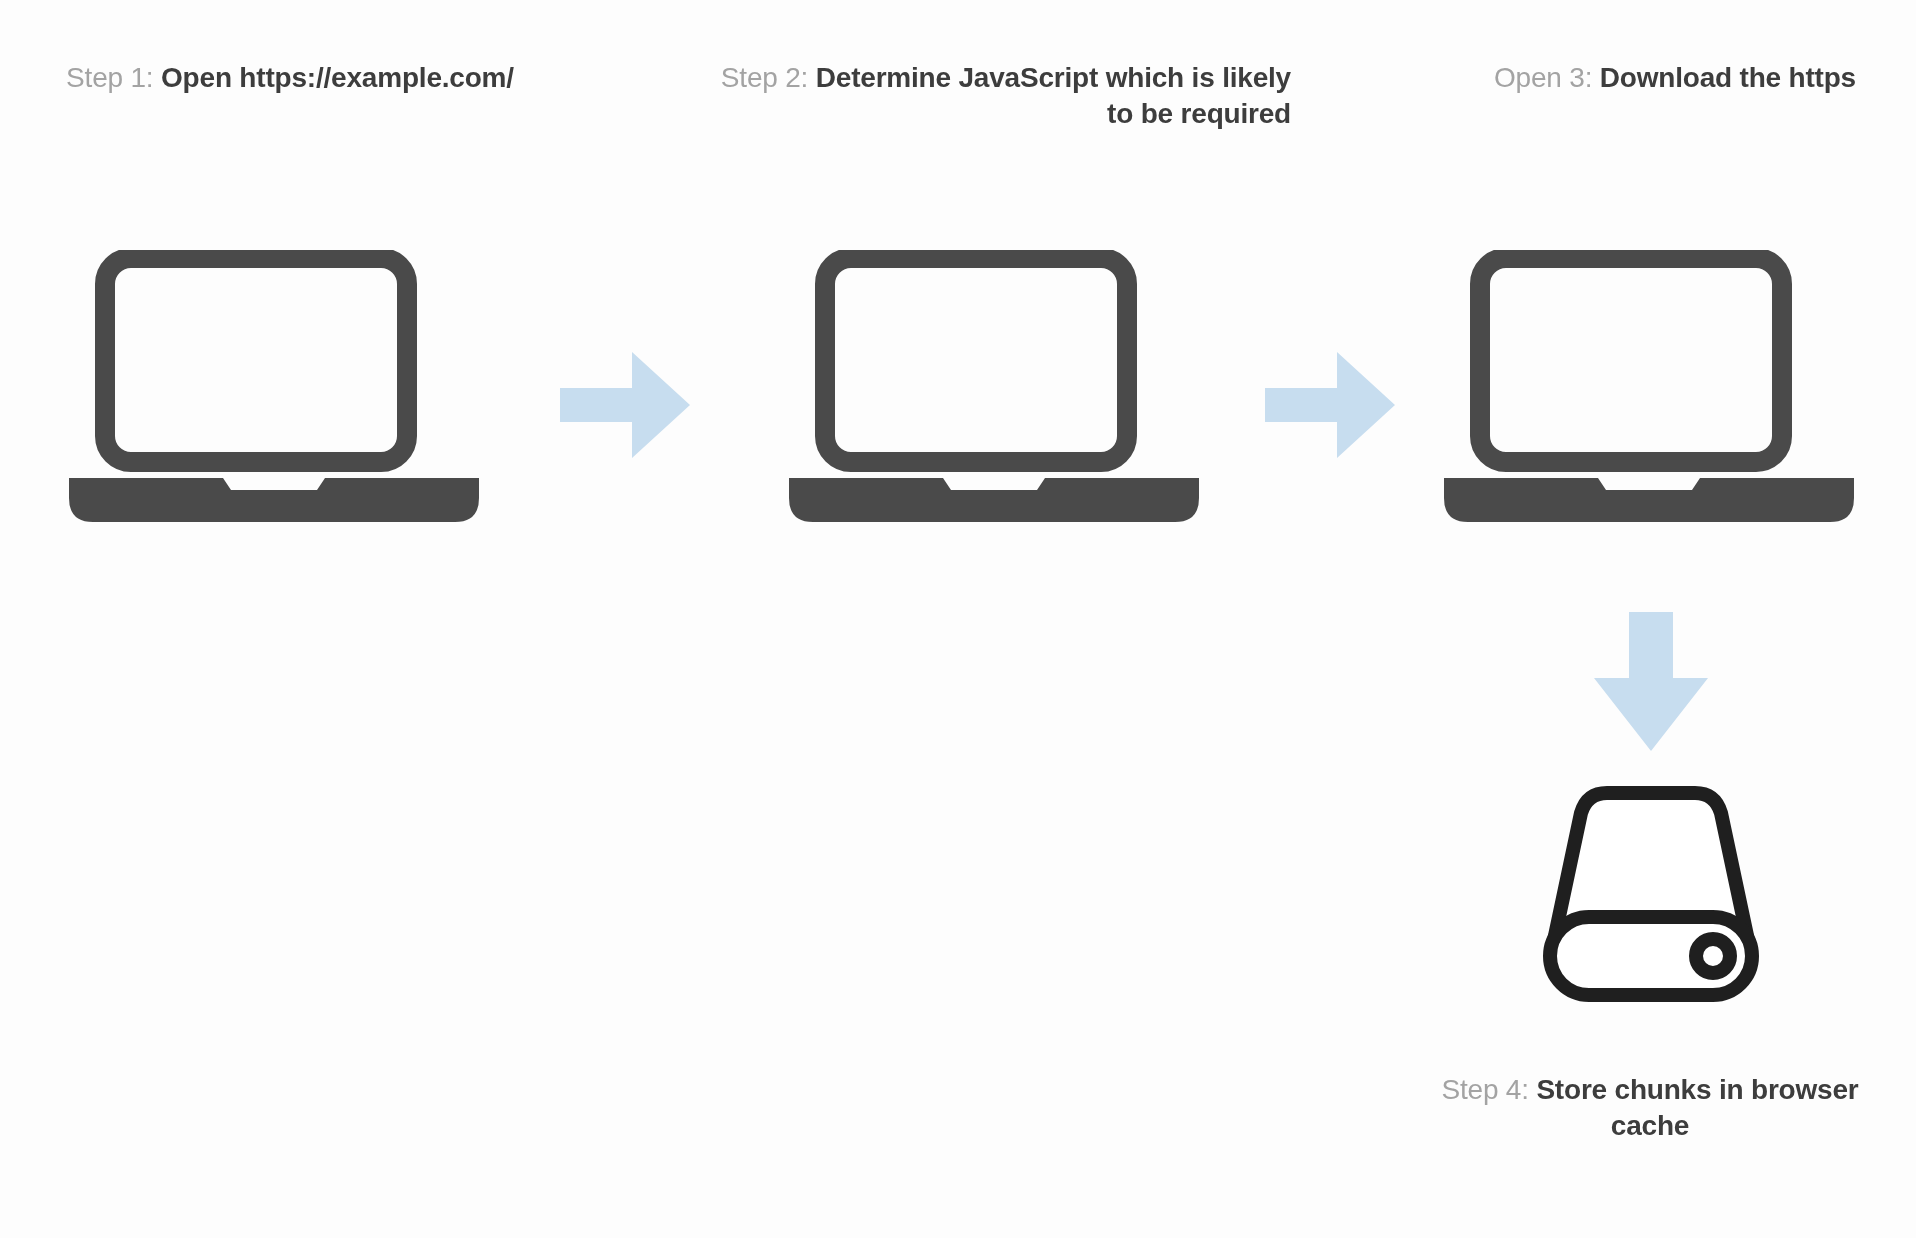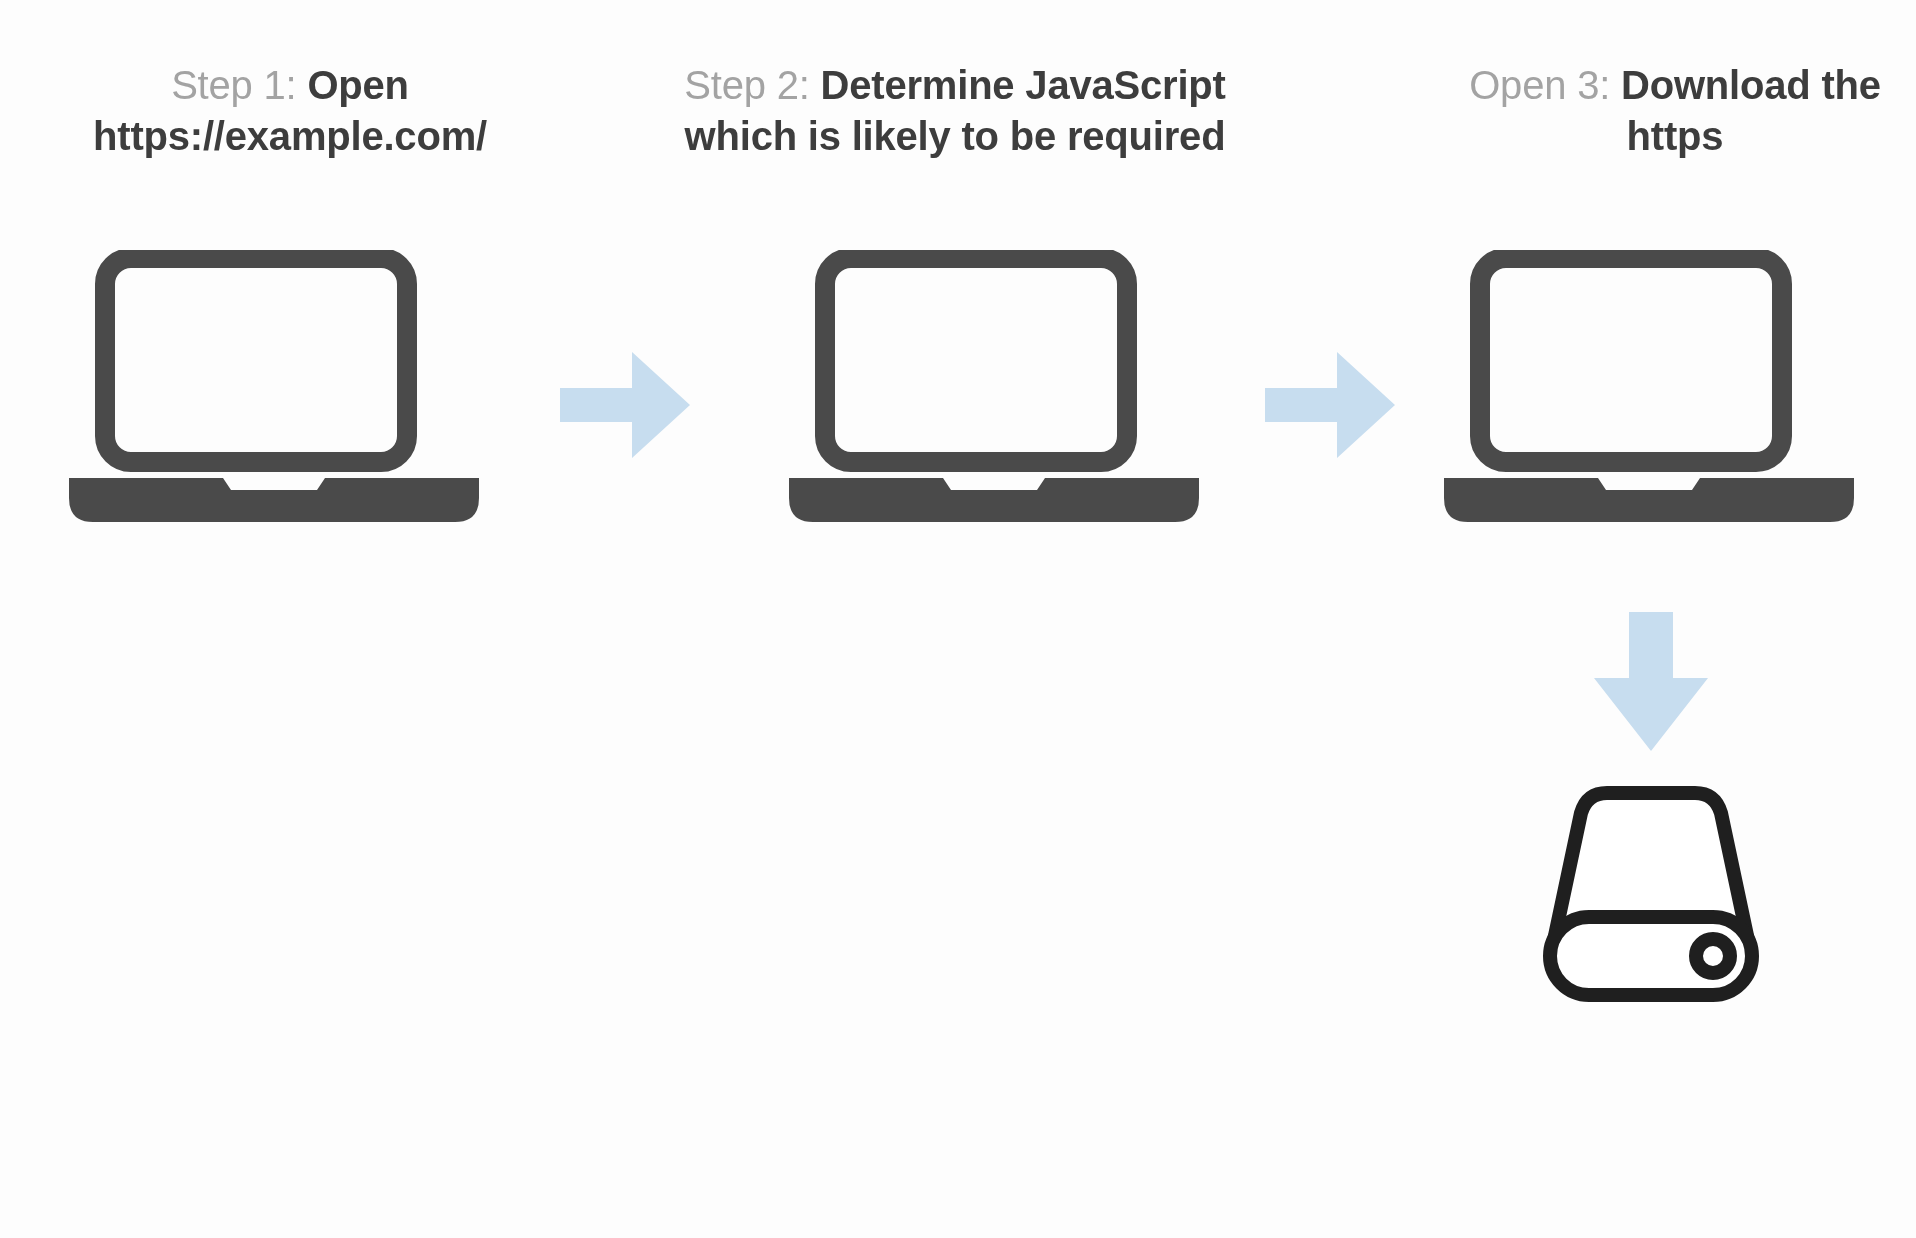--- a/index.html
+++ b/index.html
@@ -15,35 +15,35 @@
     width: 1916px;
     height: 1238px;
     background: #fdfdfd;
     overflow: hidden;
   }
 
   
   .caption {
     position: absolute;
     text-align: center;
-    font-size: 40px;
+    font-size: 28px;
     line-height: 1.28;
     letter-spacing: -0.2px;
   }
   .caption .step-prefix {
     color: #a3a3a3;
     font-weight: 400;
   }
   .caption .step-text {
     color: #3d3d3d;
     font-weight: 700;
   }
 
   #caption-1 { left: 40px;   top: 60px;  width: 500px; }
-  #caption-2 { left: 660px;  top: 60px;  width: 590px; }
+  #caption-2 { left: 701px;  top: 60px;  width: 590px; text-align: right; }
   #caption-3 { left: 1420px; top: 60px;  width: 510px; }
   #caption-4 { left: 1420px; top: 1072px; width: 460px; }
 
   
   .laptop {
     position: absolute;
     width: 418px;
     height: 315px;
   }
   .laptop svg { display: block; width: 100%; height: 100%; }
@@ -147,14 +147,17 @@
 
       <path d="M46 28 Q52 8 72 8 L160 8 Q180 8 186 28 L214 160
                Q218 180 198 180 L34 180 Q14 180 18 160 Z" fill="#ffffff" stroke="#1f1f1f" stroke-width="14" stroke-linejoin="round"></path>
 
       <rect x="15" y="132" width="202" height="78" rx="39" ry="39" fill="#ffffff" stroke="#1f1f1f" stroke-width="14"></rect>
 
       <circle cx="178" cy="171" r="17" fill="none" stroke="#1f1f1f" stroke-width="14"></circle>
     </svg>
   </div>
 
+  <div class="caption" id="caption-4">
+    <span class="step-prefix">Step 4: </span><span class="step-text">Store chunks in browser cache</span>
+  </div>
 
 </div>
 
 </body></html>

